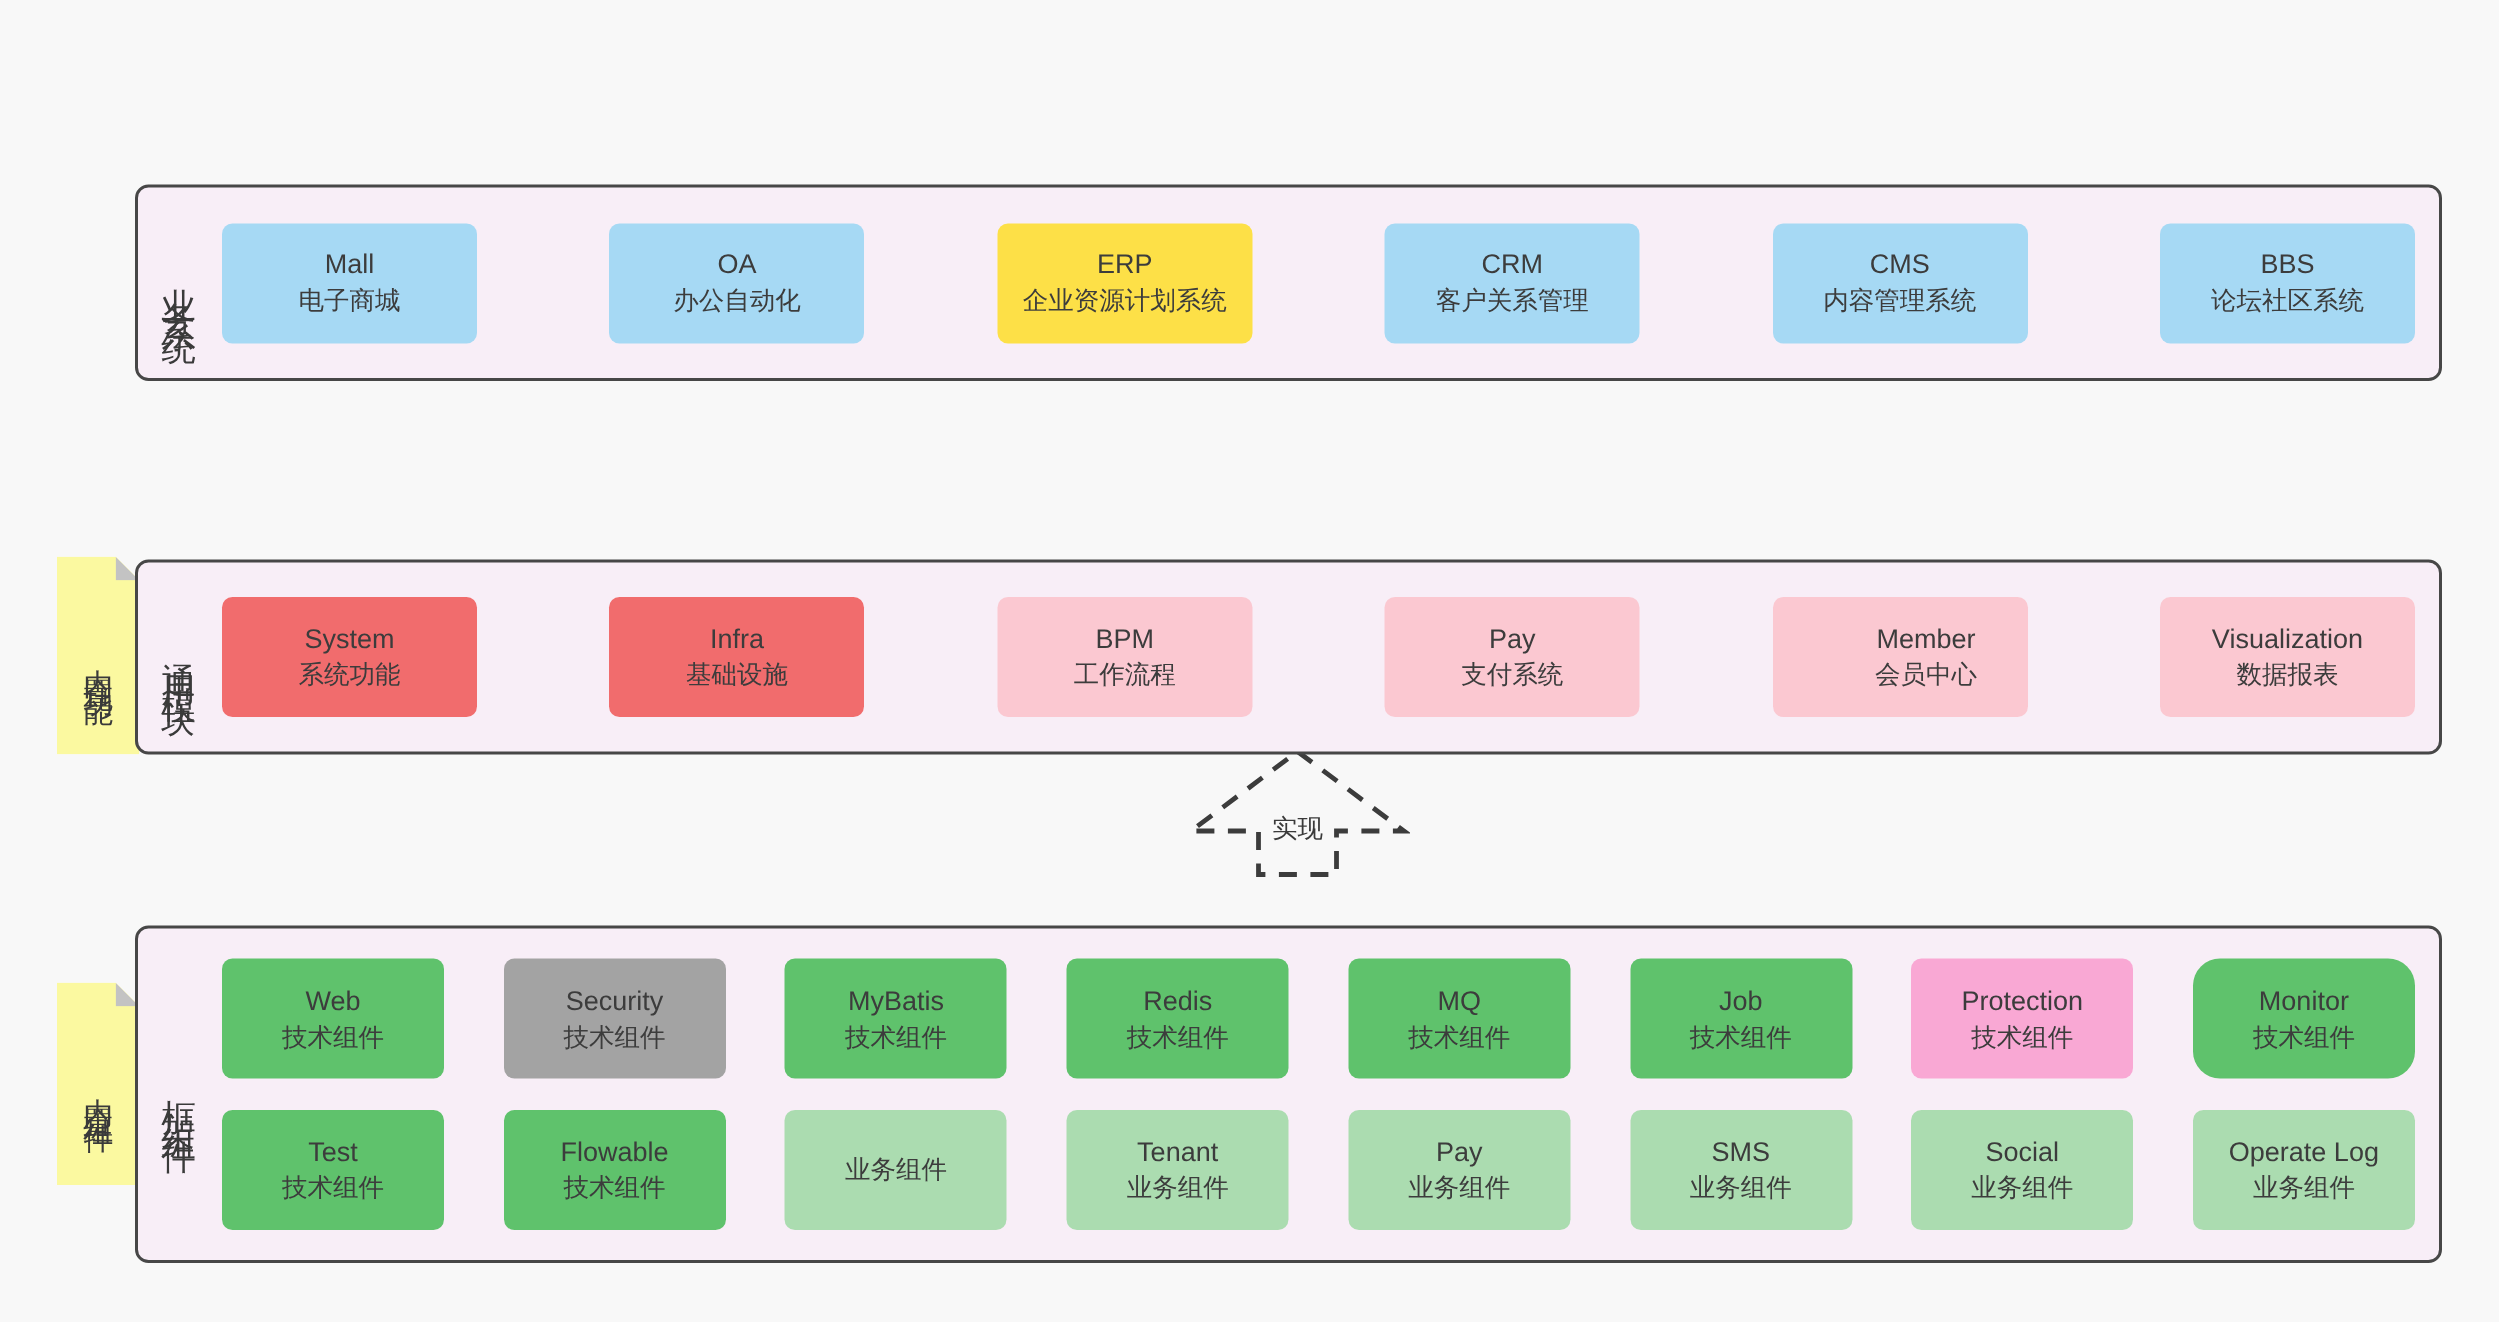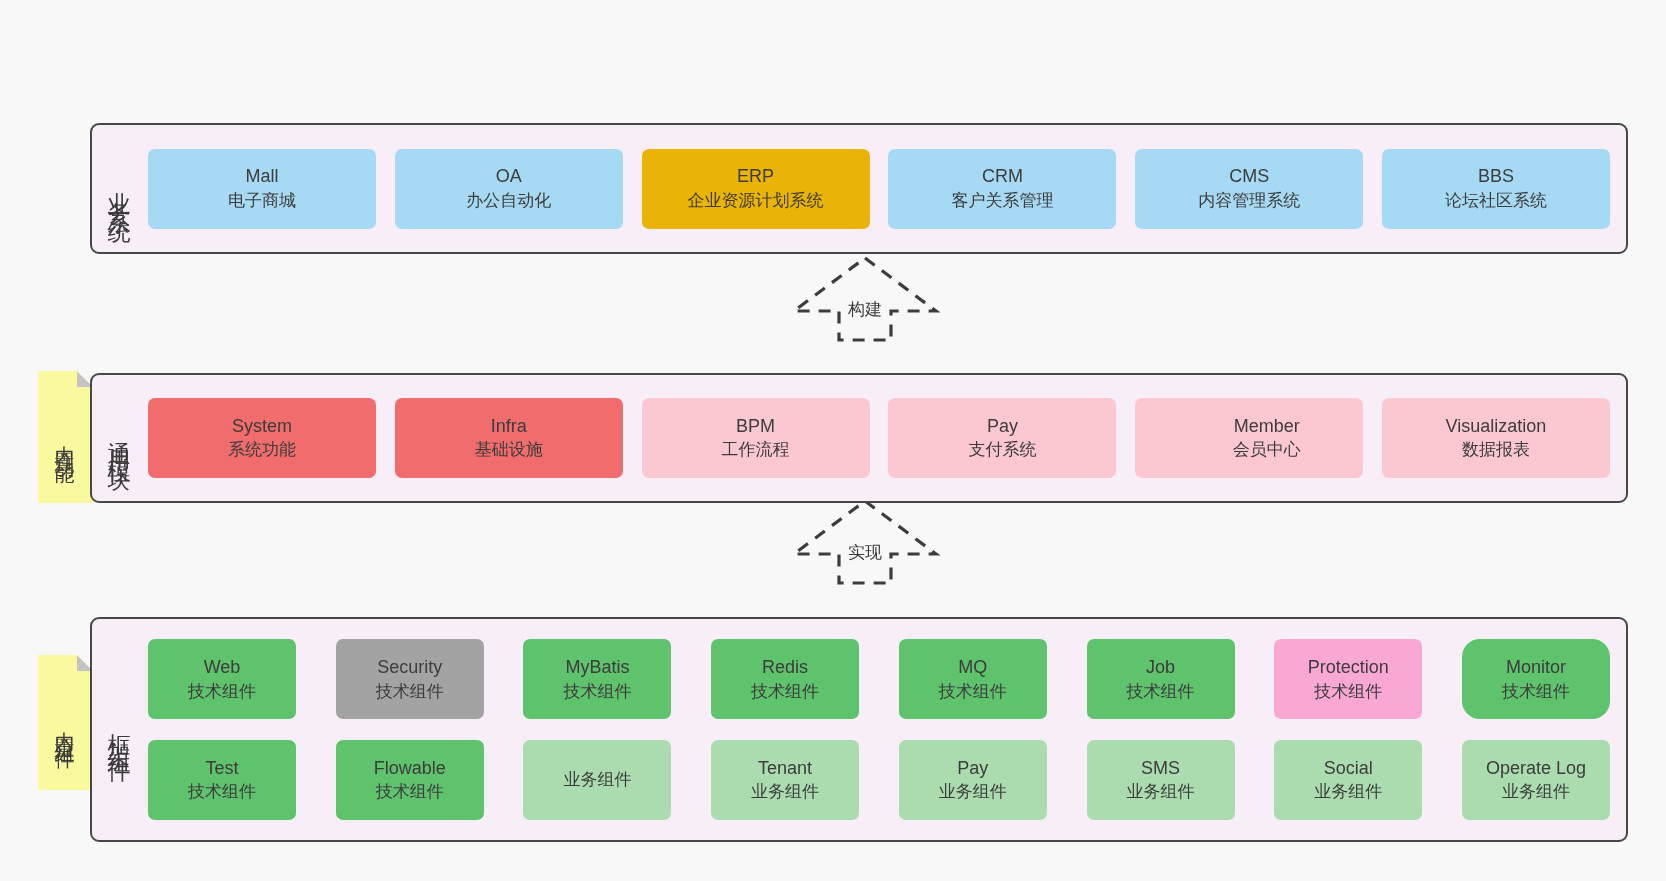--- a/index.html
+++ b/index.html
@@ -44,21 +44,21 @@
     display:flex; justify-content:space-between; align-items:center;
   }
   .box {
     border-radius:7px;
     display:flex; flex-direction:column; align-items:center; justify-content:center;
     text-align:center;
     color:#3c3c3c;
     box-sizing:border-box;
     padding:4px 12px;
   }
-  .box-lg { width:228px; height:80px; }
+  .box-lg { width:170px; height:80px; }
   .box-sm { width:148px; height:80px; }
   .box-name { font-size:18px; line-height:1.35; }
   .box-desc { font-size:17px; line-height:1.4; }
 
   .sticky-note {
     position:absolute;
     left:38px; width:55px;
     background:#fbf9a0;
     clip-path: polygon(0 0, calc(100% - 16px) 0, 100% 16px, 100% 100%, 0 100%);
     display:flex; align-items:center; justify-content:center;
@@ -104,46 +104,40 @@
 
   <div class="sticky-note" id="note-features" style="background: rgb(251, 249, 160);">
     <div class="note-fold"></div>
     <div class="note-text">内置功能</div>
   </div>
   <div class="sticky-note" id="note-components" style="background: rgb(251, 249, 160);">
     <div class="note-fold"></div>
     <div class="note-text">内置组件</div>
   </div>
 
-  <div class="arrow-wrap" id="arrow-build">
-    <svg viewBox="0 0 150 90">
-      <polygon points="75,4 146,57 101,57 101,86 49,86 49,57 4,57" fill="#f8f8f8" stroke="#3c3c3c" stroke-width="3.2" stroke-dasharray="12 9" stroke-linejoin="miter"></polygon>
-    </svg>
-    <span class="arrow-label">构建</span>
-  </div>
   <div class="arrow-wrap" id="arrow-implement">
     <svg viewBox="0 0 150 90">
       <polygon points="75,4 146,57 101,57 101,86 49,86 49,57 4,57" fill="#f8f8f8" stroke="#3c3c3c" stroke-width="3.2" stroke-dasharray="12 9" stroke-linejoin="miter"></polygon>
     </svg>
     <span class="arrow-label">实现</span>
   </div>
 
   <div class="section" id="sec-business" style="background: rgb(248, 238, 247); border-color: rgb(71, 71, 71);">
     <div class="section-label">业务系统</div>
     <div class="rows">
         <div class="row">
           <div class="box box-lg" style="background: rgb(166, 217, 244);">
             <div class="box-name">Mall</div>
             <div class="box-desc">电子商城</div>
           </div>
           <div class="box box-lg" style="background: rgb(166, 217, 244);">
             <div class="box-name">OA</div>
             <div class="box-desc">办公自动化</div>
           </div>
-          <div class="box box-lg" style="background: #eab308;">
+          <div class="box box-lg" style="background: #fde047;">
             <div class="box-name">ERP</div>
             <div class="box-desc">企业资源计划系统</div>
           </div>
           <div class="box box-lg" style="background: rgb(166, 217, 244);">
             <div class="box-name">CRM</div>
             <div class="box-desc">客户关系管理</div>
           </div>
           <div class="box box-lg" style="background: rgb(166, 217, 244);">
             <div class="box-name">CMS</div>
             <div class="box-desc">内容管理系统</div>

